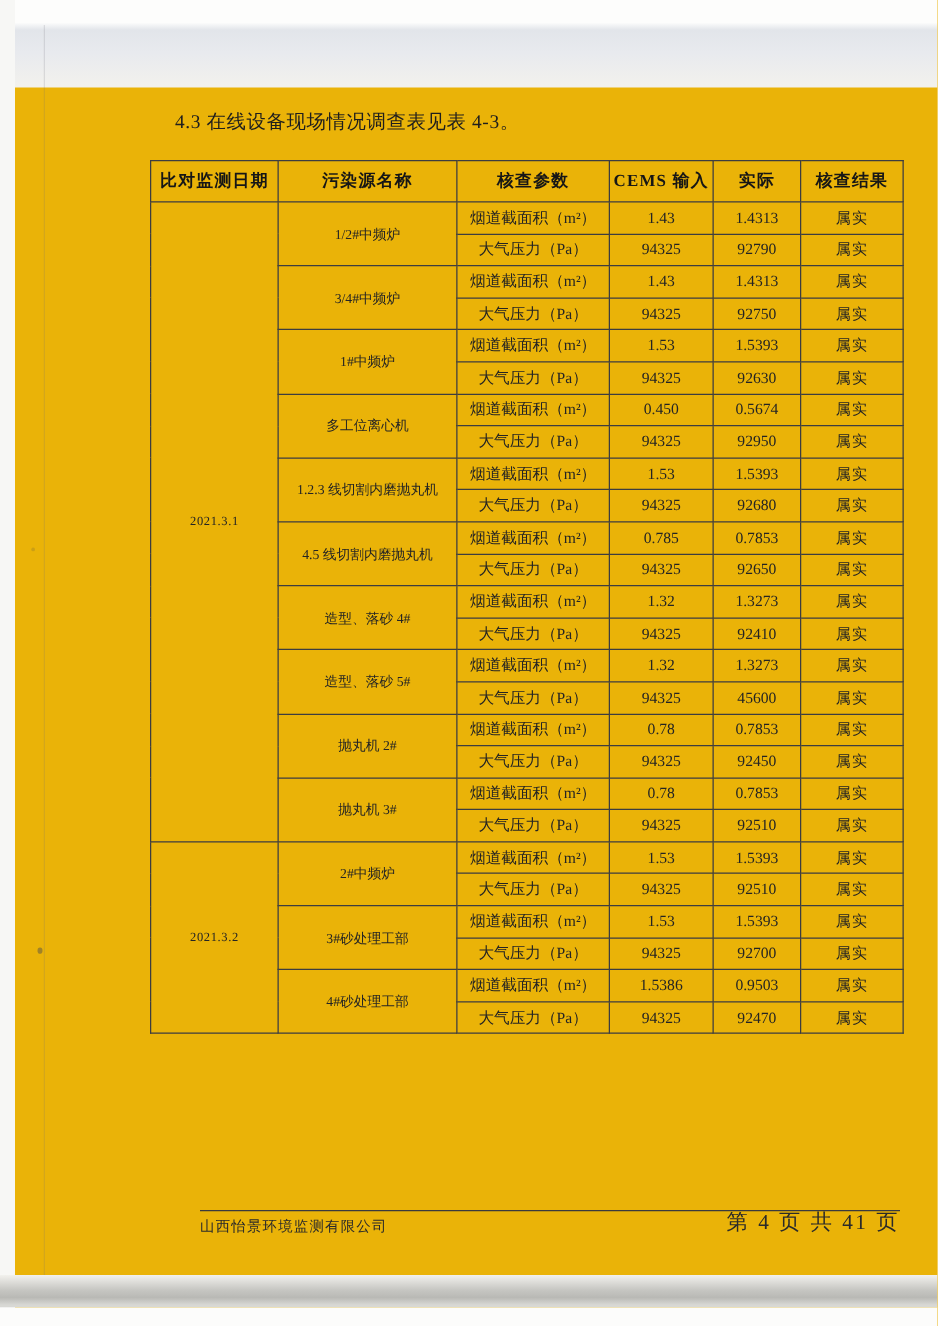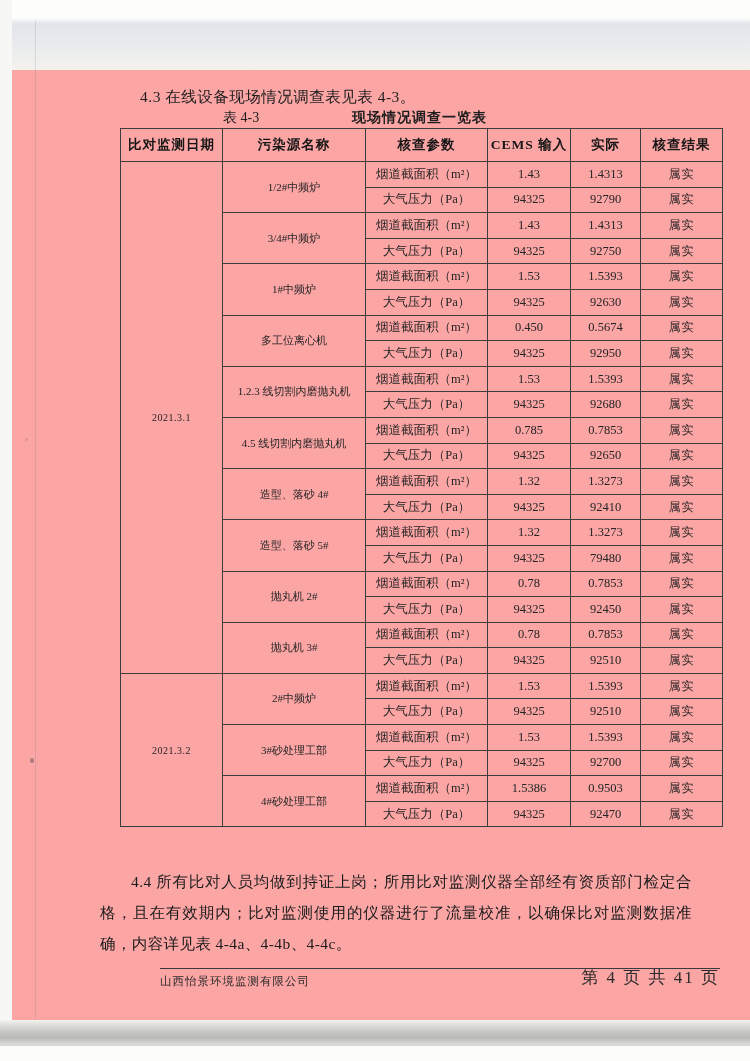--- a/index.html
+++ b/index.html
@@ -6,21 +6,21 @@
   html,body { width:750px; height:1061px; }
   body {
     font-family:"Liberation Serif","DejaVu Serif",serif;
     background:#fbfbfa;
     position:relative;
     overflow:hidden;
     color:#262626;
   }
   .page {
     position:absolute; inset:0;
-    background:#fca5a5;
+    background:#eab308;
   }
   
   .scan-top-band {
     position:absolute; left:0; top:0; width:100%; height:70px;
     background:linear-gradient(#fdfdfc 0px,#fdfdfc 18px,#e2e5ea 24px,#e8eaee 42px,#f2f1ed 68px);
   }
   .scan-left-strip {
     position:absolute; left:0; top:0; width:12px; height:100%;
     background:#f7f7f5;
   }
@@ -98,24 +98,20 @@
 
 <div class="page">
   <div class="scan-top-band"></div>
   <div class="scan-left-strip"></div>
   <div class="scan-left-line"></div>
   <div class="speck speck1"></div>
   <div class="speck speck2"></div>
 
   <div class="heading">4.3 在线设备现场情况调查表见表 4-3。</div>
 
-  <div class="caption-row">
-    <span class="tbl-label">表 4-3</span>
-    <span class="tbl-title">现场情况调查一览表</span>
-  </div>
 
   <table class="survey">
     <colgroup id="colgroup">
         <col style="width: 102px;">
         <col style="width: 143px;">
         <col style="width: 122px;">
         <col style="width: 83px;">
         <col style="width: 70px;">
         <col style="width: 82px;">
       </colgroup>
@@ -225,21 +221,21 @@
         <tr>
           <td class="source-cell" rowspan="2">造型、落砂 5#</td>
           <td class="param-cell">烟道截面积（m²）</td>
           <td class="cems-cell">1.32</td>
           <td class="actual-cell">1.3273</td>
           <td class="result-cell">属实</td>
         </tr>
         <tr>
           <td class="param-cell">大气压力（Pa）</td>
           <td class="cems-cell">94325</td>
-          <td class="actual-cell">79480</td>
+          <td class="actual-cell">45600</td>
           <td class="result-cell">属实</td>
         </tr>
         <tr>
           <td class="source-cell" rowspan="2">抛丸机 2#</td>
           <td class="param-cell">烟道截面积（m²）</td>
           <td class="cems-cell">0.78</td>
           <td class="actual-cell">0.7853</td>
           <td class="result-cell">属实</td>
         </tr>
         <tr>
@@ -297,21 +293,20 @@
         </tr>
         <tr>
           <td class="param-cell">大气压力（Pa）</td>
           <td class="cems-cell">94325</td>
           <td class="actual-cell">92470</td>
           <td class="result-cell">属实</td>
         </tr>
       </tbody>
   </table>
 
-  <p class="para">4.4 所有比对人员均做到持证上岗；所用比对监测仪器全部经有资质部门检定合格，且在有效期内；比对监测使用的仪器进行了流量校准，以确保比对监测数据准确，内容详见表 4-4a、4-4b、4-4c。</p>
 
   <div class="footer">
     <span class="company">山西怡景环境监测有限公司</span>
     <span class="pageinfo">第 4 页 共 41 页</span>
   </div>
 
   <div class="scan-bottom-band"></div>
   <div class="scan-bottom-white"></div>
 </div>
 

